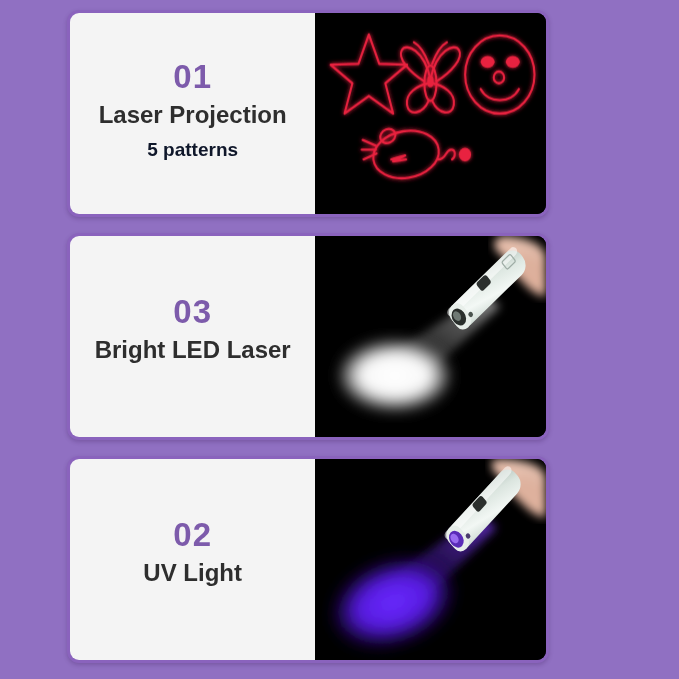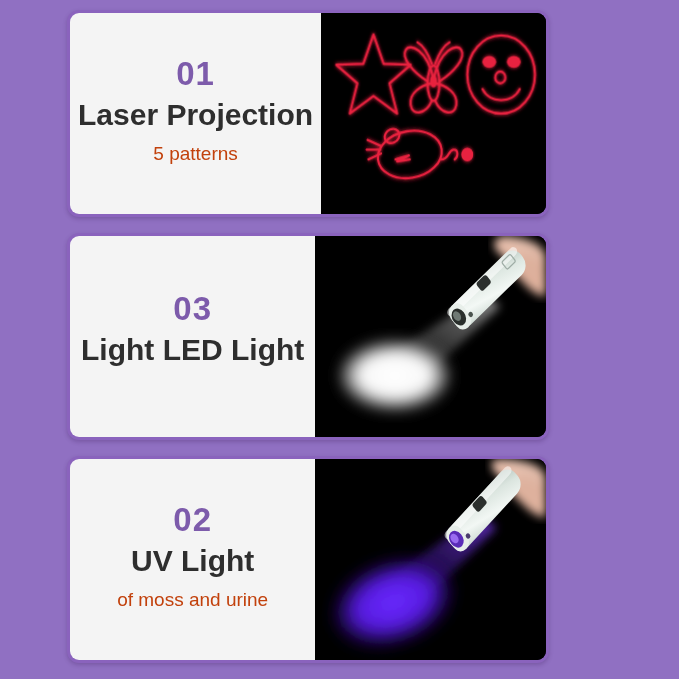--- a/index.html
+++ b/index.html
@@ -48,32 +48,33 @@
   .card-number {
     color: #7d5bab;
     font-size: 33px;
     font-weight: bold;
     letter-spacing: 1px;
     line-height: 1.1;
     margin-bottom: 6px;
   }
   .card-title {
     color: #2e2e2e;
-    font-size: 30px;
+    font-size: 24px;
     font-weight: bold;
     line-height: 1.15;
     margin-bottom: 9px;
     text-align: center;
     white-space: nowrap;
   }
   .card-sub {
-    color: #c2410c;
+    color: #0f172a;
     font-size: 19px;
     line-height: 1.25;
     text-align: center;
+    font-weight: bold;
   }
   .card-media {
     flex: 1 1 auto;
     position: relative;
     background: #000;
     overflow: hidden;
   }
   .media-svg {
     display: block;
     width: 100%;
@@ -141,21 +142,21 @@
 
           <circle cx="173" cy="145" r="7" fill="#e8213f" stroke="none"></circle>
         </g>
       </svg>
     </div>
   </div>
 
   <div class="card" id="card-2">
     <div class="card-text">
       <div class="card-number">03</div>
-      <div class="card-title">Light LED Light</div>
+      <div class="card-title">Bright LED Laser</div>
     </div>
     <div class="card-media">
       <svg class="media-svg" viewBox="0 0 266 206" preserveAspectRatio="none">
         <defs>
           <radialGradient id="whitePool" cx="50%" cy="50%" r="50%">
             <stop offset="0%" stop-color="#ffffff" stop-opacity="1"></stop>
             <stop offset="55%" stop-color="#ffffff" stop-opacity="0.97"></stop>
             <stop offset="78%" stop-color="#d8d8d8" stop-opacity="0.55"></stop>
             <stop offset="100%" stop-color="#000000" stop-opacity="0"></stop>
           </radialGradient>
@@ -205,21 +206,20 @@
         </g>
       </svg>
     </div>
   </div>
 
   <div class="card" id="card-3">
     <div class="card-text">
       <div class="card-number">02</div>
       <div class="card-title">UV Light</div>
       <div class="card-sub">
-        <div>of moss and urine</div>
       </div>
     </div>
     <div class="card-media">
       <svg class="media-svg" viewBox="0 0 266 206" preserveAspectRatio="none">
         <defs>
           <radialGradient id="uvPool" cx="50%" cy="50%" r="50%">
             <stop offset="0%" stop-color="#6a2bff" stop-opacity="1"></stop>
             <stop offset="55%" stop-color="#5a1ae8" stop-opacity="0.96"></stop>
             <stop offset="80%" stop-color="#3d10a8" stop-opacity="0.5"></stop>
             <stop offset="100%" stop-color="#000000" stop-opacity="0"></stop>

